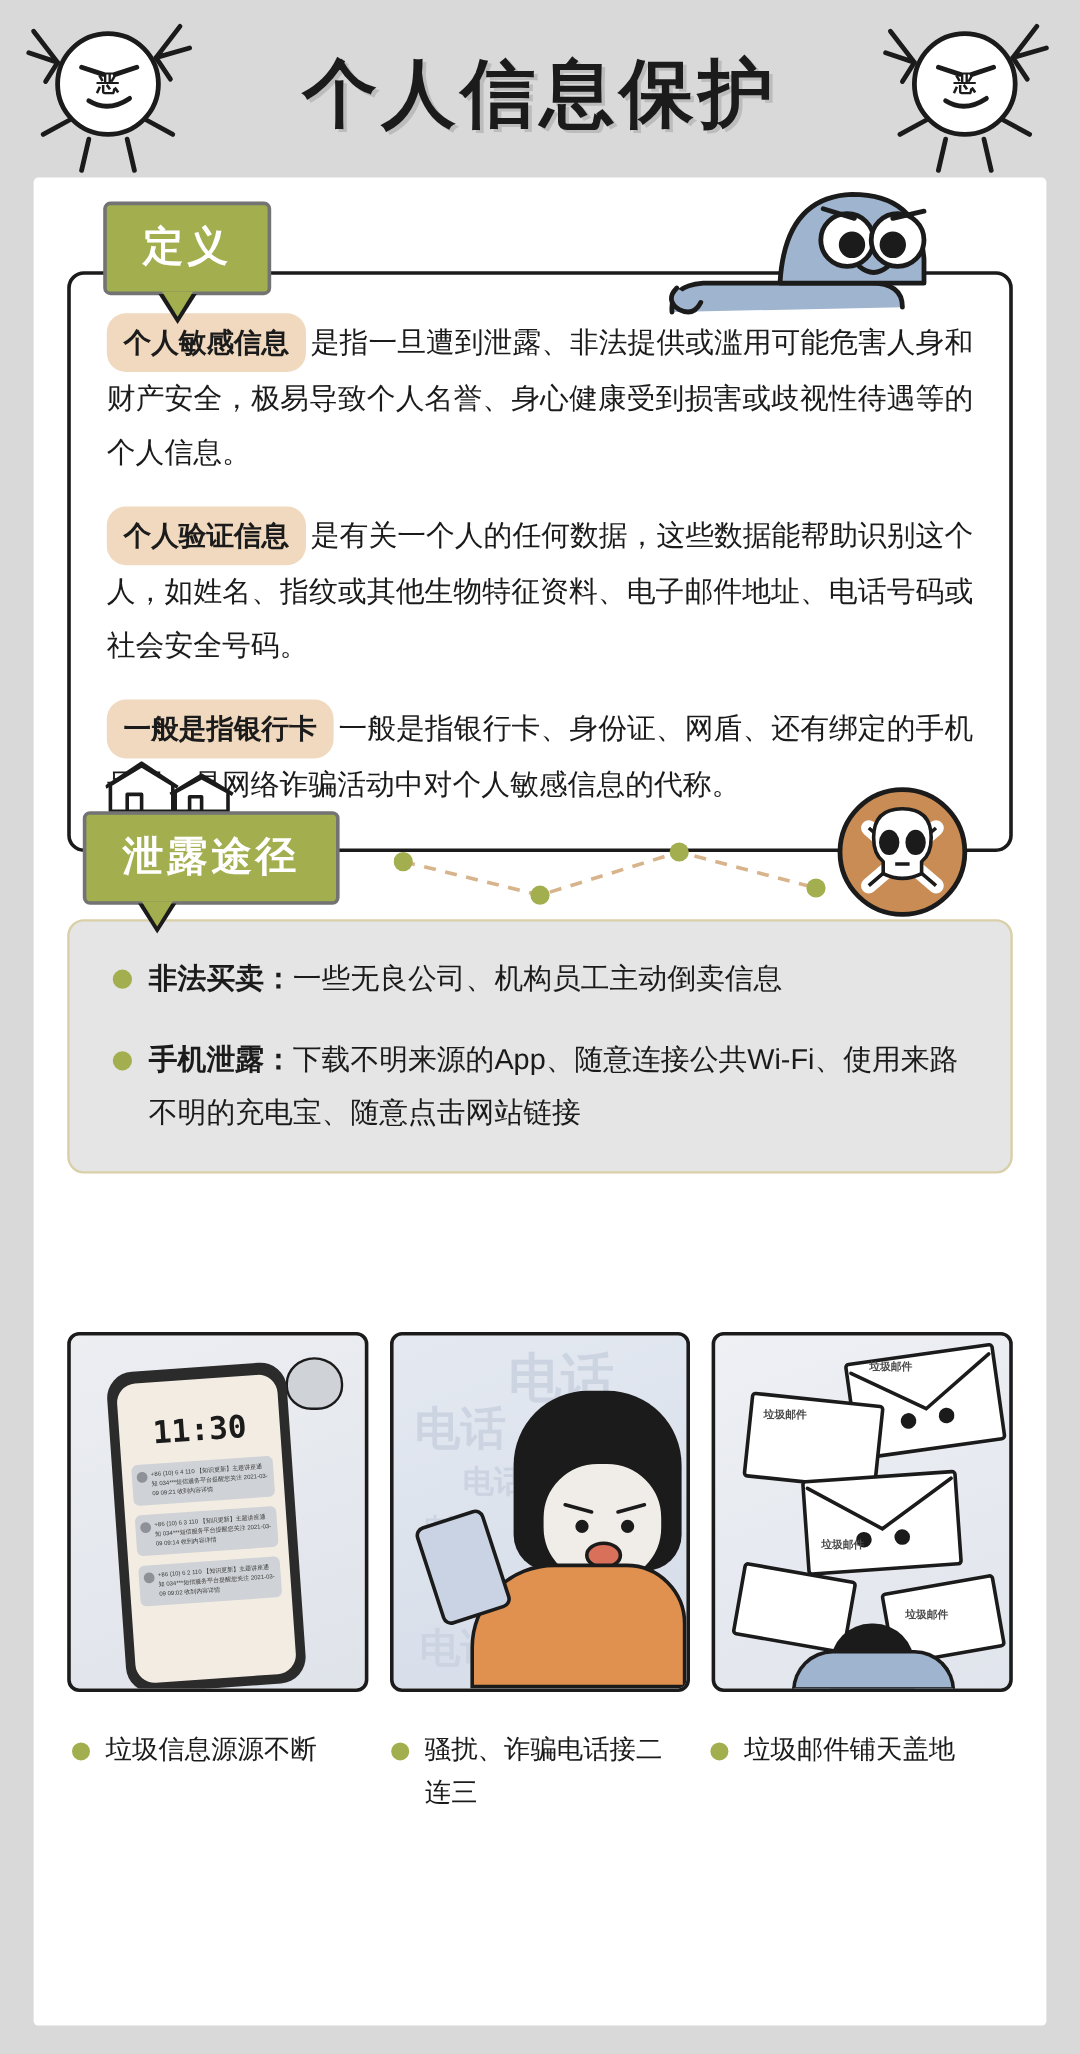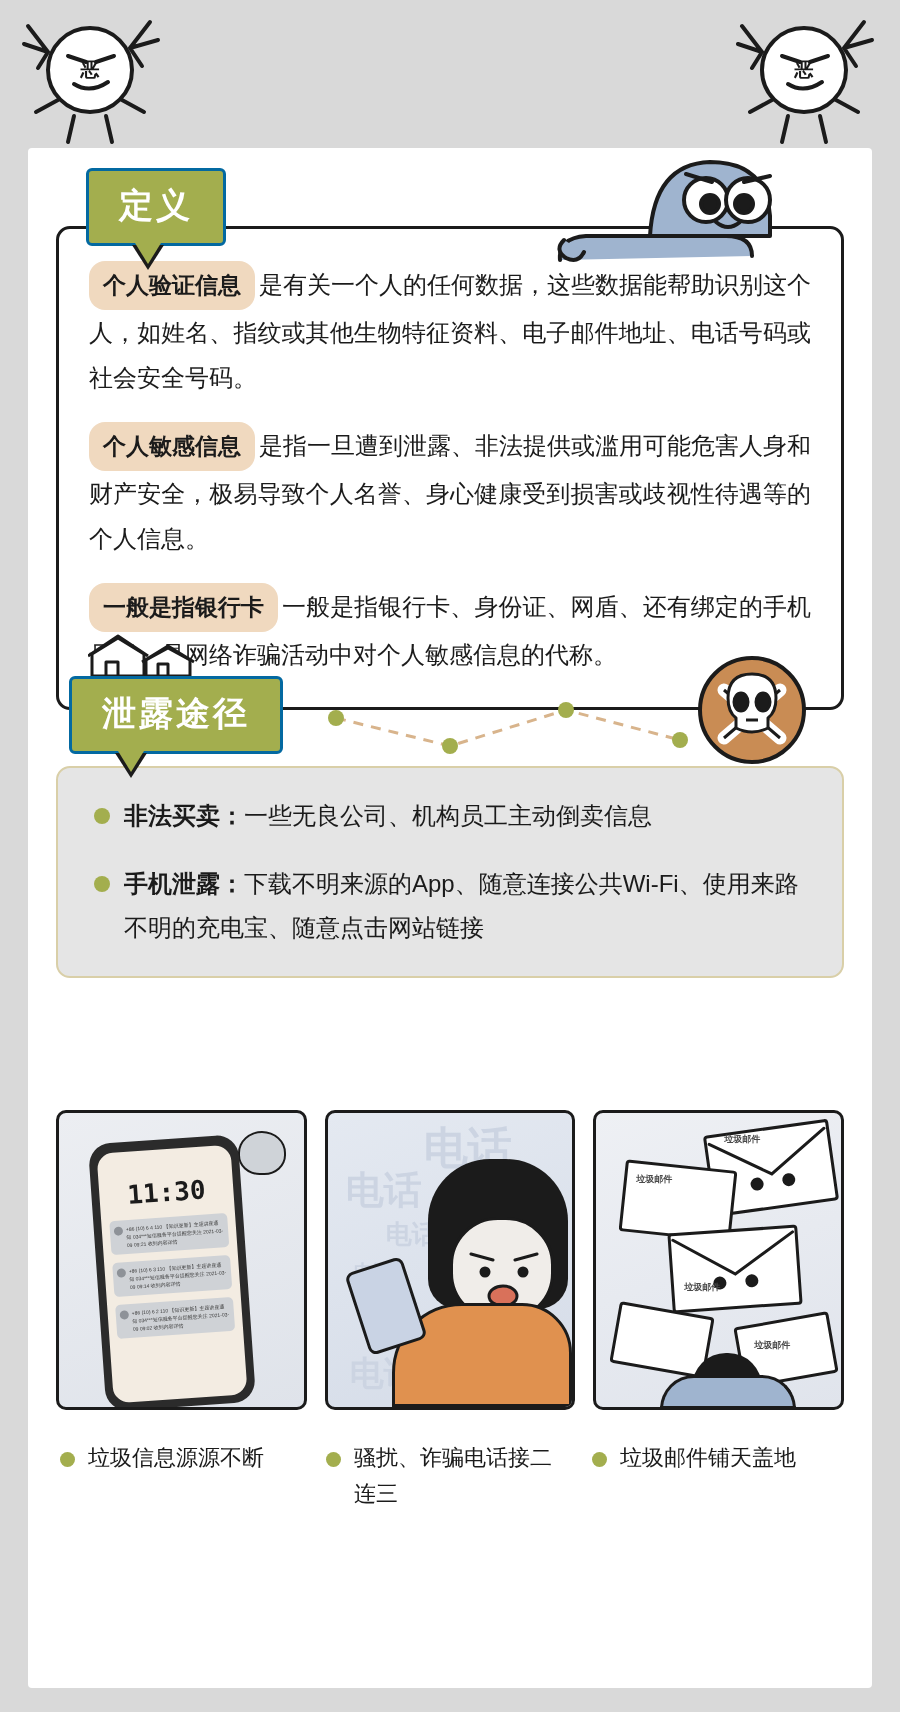--- a/index.html
+++ b/index.html
@@ -58,21 +58,21 @@
   
   .tag {
     position: relative;
     display: inline-block;
     background: #a3ae4e;
     color: #ffffff;
     font-size: 34px;
     font-weight: bold;
     letter-spacing: 3px;
     padding: 12px 30px 14px 30px;
-    border: 3px solid #0369a1;
+    border: 3px solid #737373;
     border-radius: 6px;
     font-family: "DejaVu Sans", "Liberation Sans", sans-serif;
   }
   .tag::after {
     content: "";
     position: absolute;
     left: 46px;
     bottom: -21px;
     width: 0; height: 0;
     border-left: 13px solid transparent;
@@ -361,20 +361,21 @@
           <circle cx="72" cy="62" r="42"></circle>
           <path d="M56 108 L50 134 M88 108 L94 134" fill="none"></path>
           <path d="M40 92 L18 104 M104 92 L126 104" fill="none"></path>
           <path d="M50 48 L68 54 M96 48 L78 54" fill="none"></path>
           <path d="M56 76 Q72 86 90 74" fill="none"></path>
         </g>
         <text class="x" x="72" y="68" text-anchor="middle" font-size="19" font-weight="bold" fill="#1b1b1b" font-family="DejaVu Sans">恶</text>
       </svg>
     </div>
 
+    <div class="header-title">个人信息保护</div>
 
     <div class="monster right">
       <svg width="150" height="140" viewBox="0 0 150 140">
         <g stroke="#1b1b1b" stroke-width="4" fill="#ffffff" stroke-linecap="round" stroke-linejoin="round">
           <path d="M30 44 L10 18 M30 44 L6 36 M30 44 L20 60" fill="none"></path>
           <path d="M112 40 L132 14 M112 40 L140 32 M112 40 L124 58" fill="none"></path>
           <circle cx="72" cy="62" r="42"></circle>
           <path d="M56 108 L50 134 M88 108 L94 134" fill="none"></path>
           <path d="M40 92 L18 104 M104 92 L126 104" fill="none"></path>
           <path d="M50 48 L68 54 M96 48 L78 54" fill="none"></path>
@@ -400,24 +401,24 @@
           <path d="M186 66 Q198 76 210 66" fill="none"></path>
           <path d="M34 84 q-10 10 2 18 q12 6 18 -6" fill="#9fb4cf"></path>
         </g>
       </svg>
     </div>
 
     <div class="tag tag-def">定义</div>
 
     <div class="def-box">
       <p class="def-para">
-        <span class="pill">个人验证信息</span><span>是有关一个人的任何数据，这些数据能帮助识别这个人，如姓名、指纹或其他生物特征资料、电子邮件地址、电话号码或社会安全号码。</span>
+        <span class="pill">个人敏感信息</span><span>是指一旦遭到泄露、非法提供或滥用可能危害人身和财产安全，极易导致个人名誉、身心健康受到损害或歧视性待遇等的个人信息。</span>
       </p>
       <p class="def-para">
-        <span class="pill">个人敏感信息</span><span>是指一旦遭到泄露、非法提供或滥用可能危害人身和财产安全，极易导致个人名誉、身心健康受到损害或歧视性待遇等的个人信息。</span>
+        <span class="pill">个人验证信息</span><span>是有关一个人的任何数据，这些数据能帮助识别这个人，如姓名、指纹或其他生物特征资料、电子邮件地址、电话号码或社会安全号码。</span>
       </p>
       <p class="def-para">
         <span class="pill">一般是指银行卡</span><span>一般是指银行卡、身份证、网盾、还有绑定的手机号码，是网络诈骗活动中对个人敏感信息的代称。</span>
       </p>
     </div>
 
     <div class="houses">
       <svg width="120" height="52" viewBox="0 0 120 52">
         <g stroke="#1b1b1b" stroke-width="3" fill="#ffffff" stroke-linejoin="round">
           <path d="M4 50 L4 28 L30 12 L56 28 L56 50 Z"></path>

